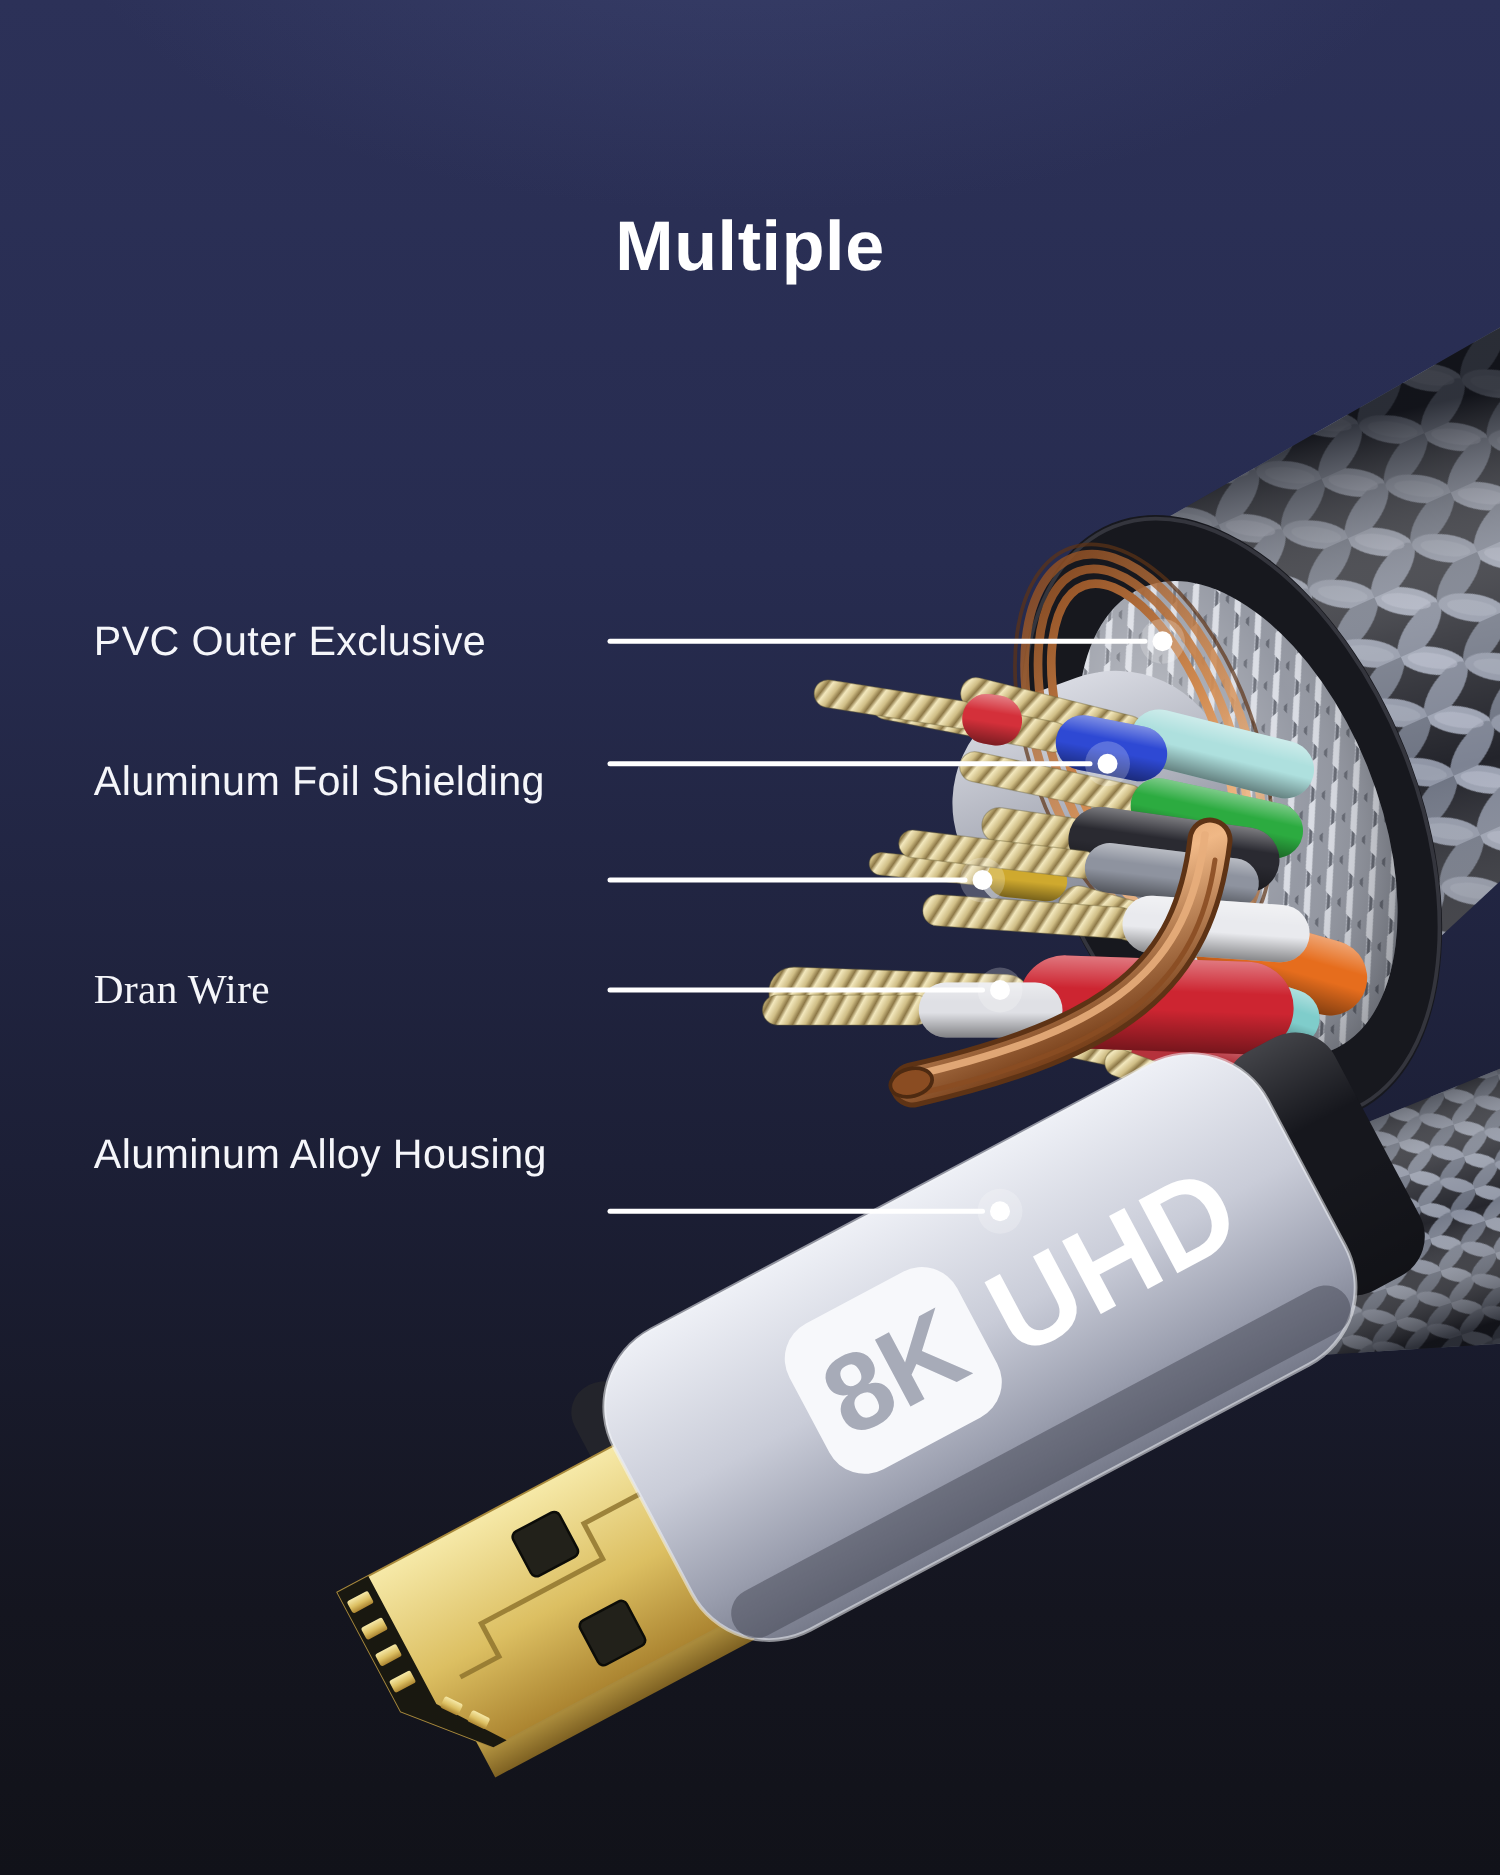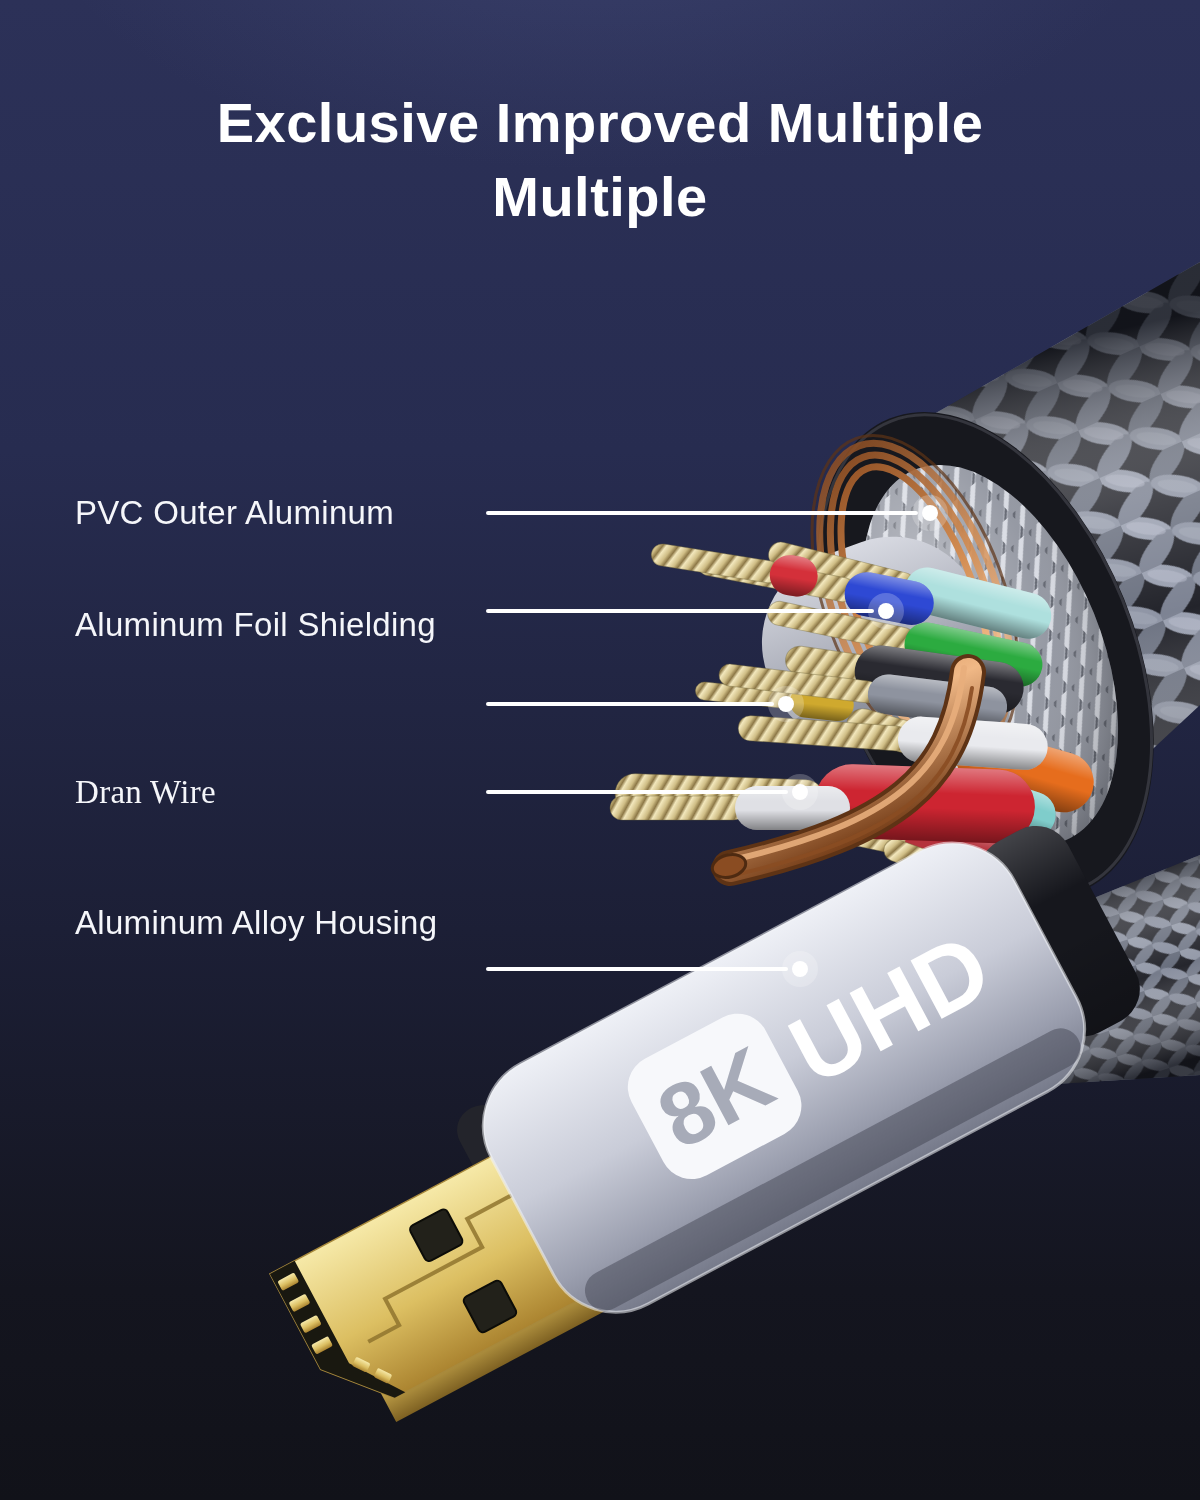--- a/index.html
+++ b/index.html
@@ -290,25 +290,25 @@
 
       <g>
         <rect x="648" y="1040" width="152" height="132" rx="32" fill="#f7f8fb"></rect>
         <text x="724" y="1138" font-size="88" font-weight="bold" fill="#a7abb8" text-anchor="middle" font-family="Liberation Sans, DejaVu Sans, sans-serif">8K</text>
         <text x="816" y="1144" font-size="96" font-weight="bold" fill="#ffffff" font-family="Liberation Sans, DejaVu Sans, sans-serif">UHD</text>
       </g>
     </g>
   </svg>
 
   <h1 class="title">
-    <span>Exclusive Improved Multiple</span><br>
+    <br>
     <span>Multiple</span>
   </h1>
 
-  <div class="callout-label" id="lab-pvc">PVC Outer Aluminum</div>
+  <div class="callout-label" id="lab-pvc">PVC Outer Exclusive</div>
   <div class="callout-line" id="line-pvc"></div>
   <div class="callout-dot" id="dot-pvc"></div>
 
   <div class="callout-label" id="lab-foil">Aluminum Foil Shielding</div>
   <div class="callout-line" id="line-foil"></div>
   <div class="callout-dot" id="dot-foil"></div>
 
   <div class="callout-line" id="line-copper"></div>
   <div class="callout-dot" id="dot-copper"></div>
 

